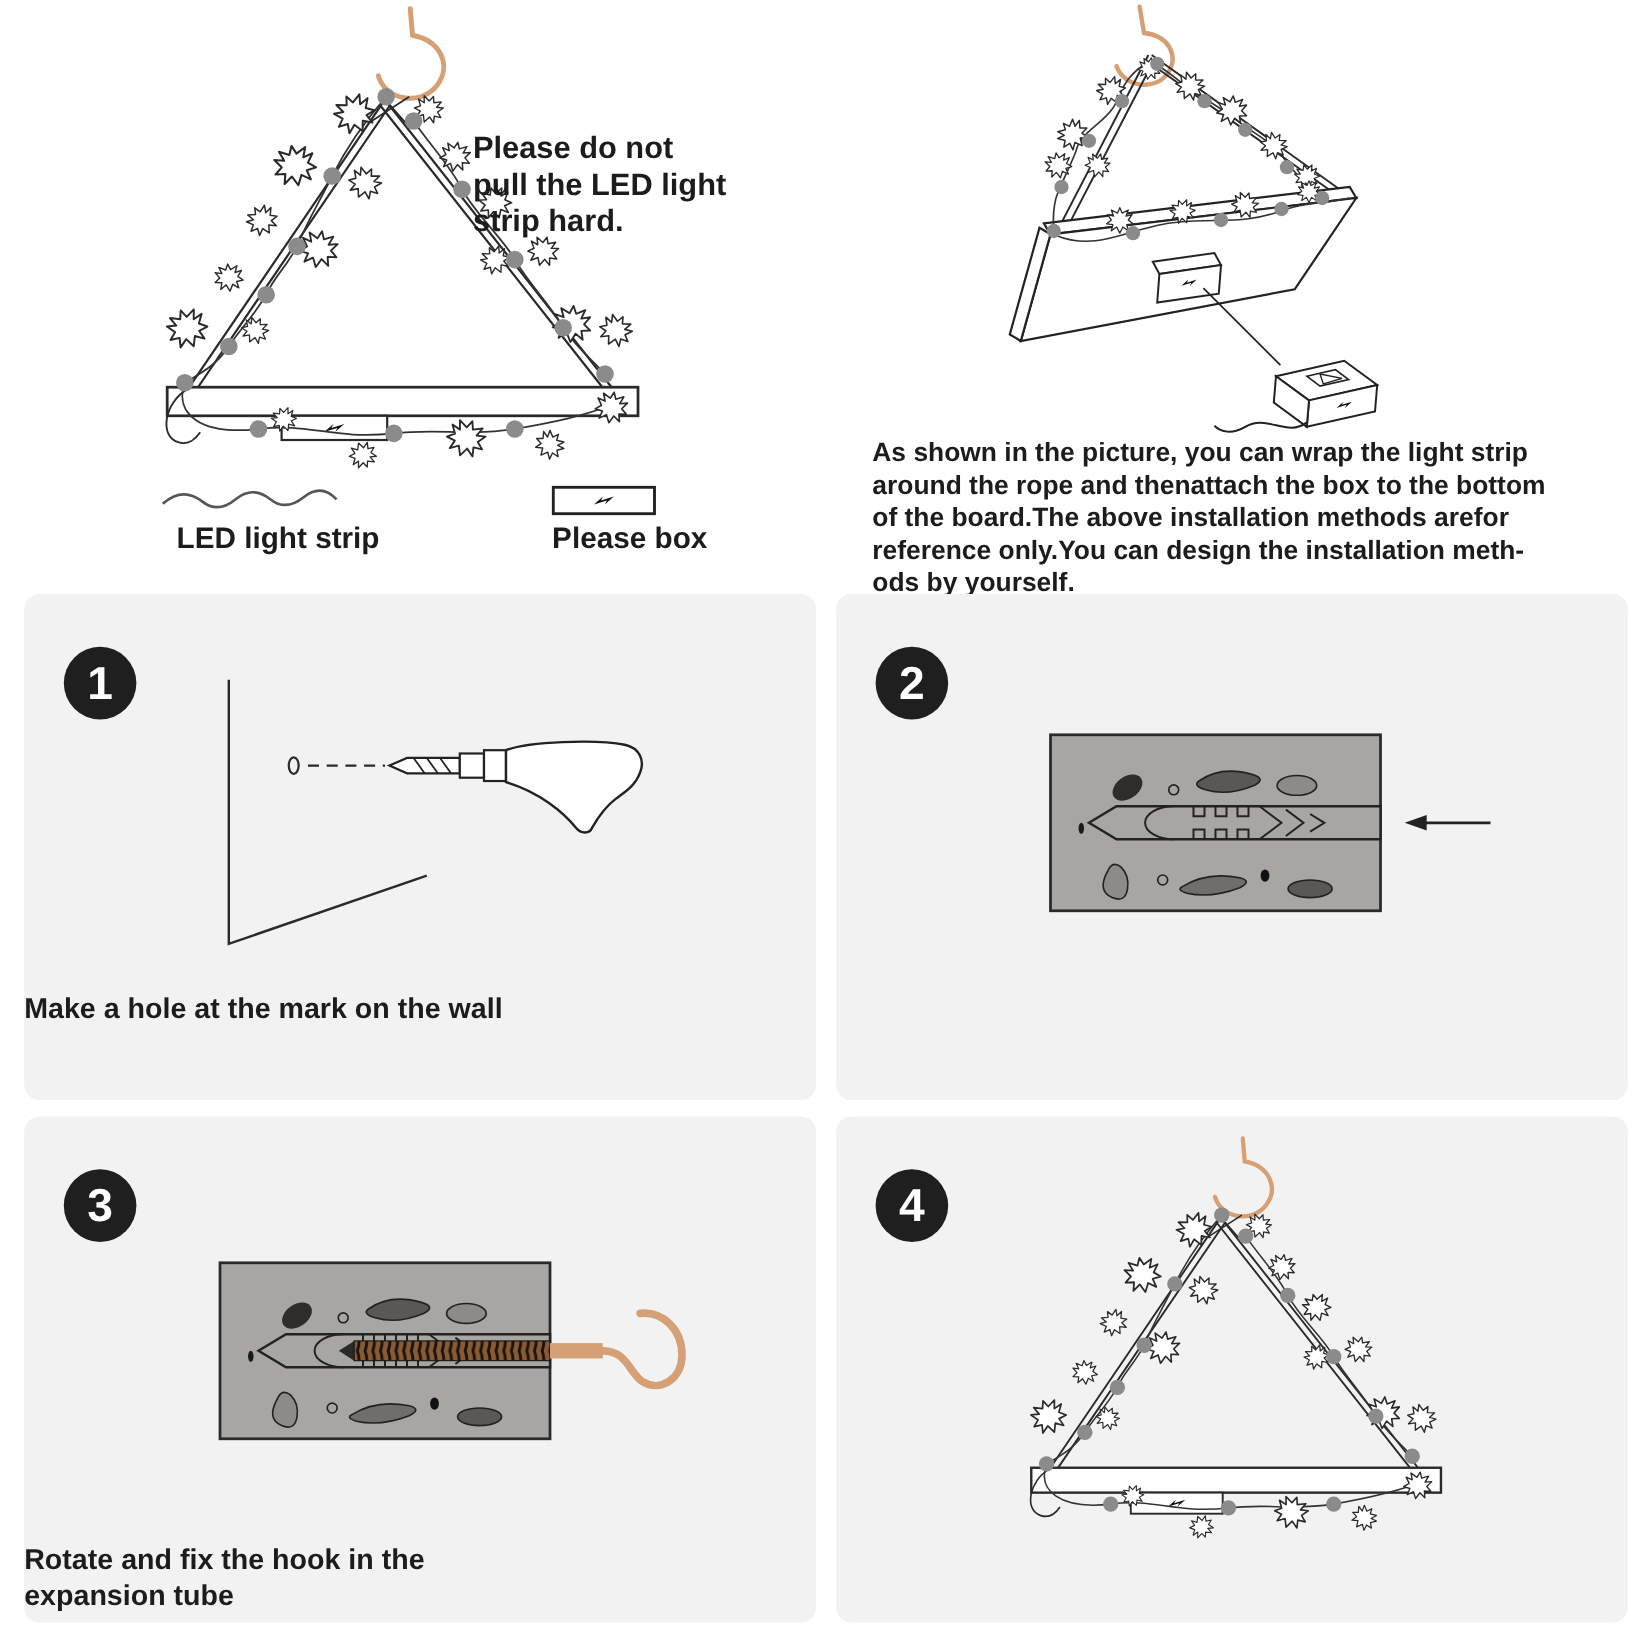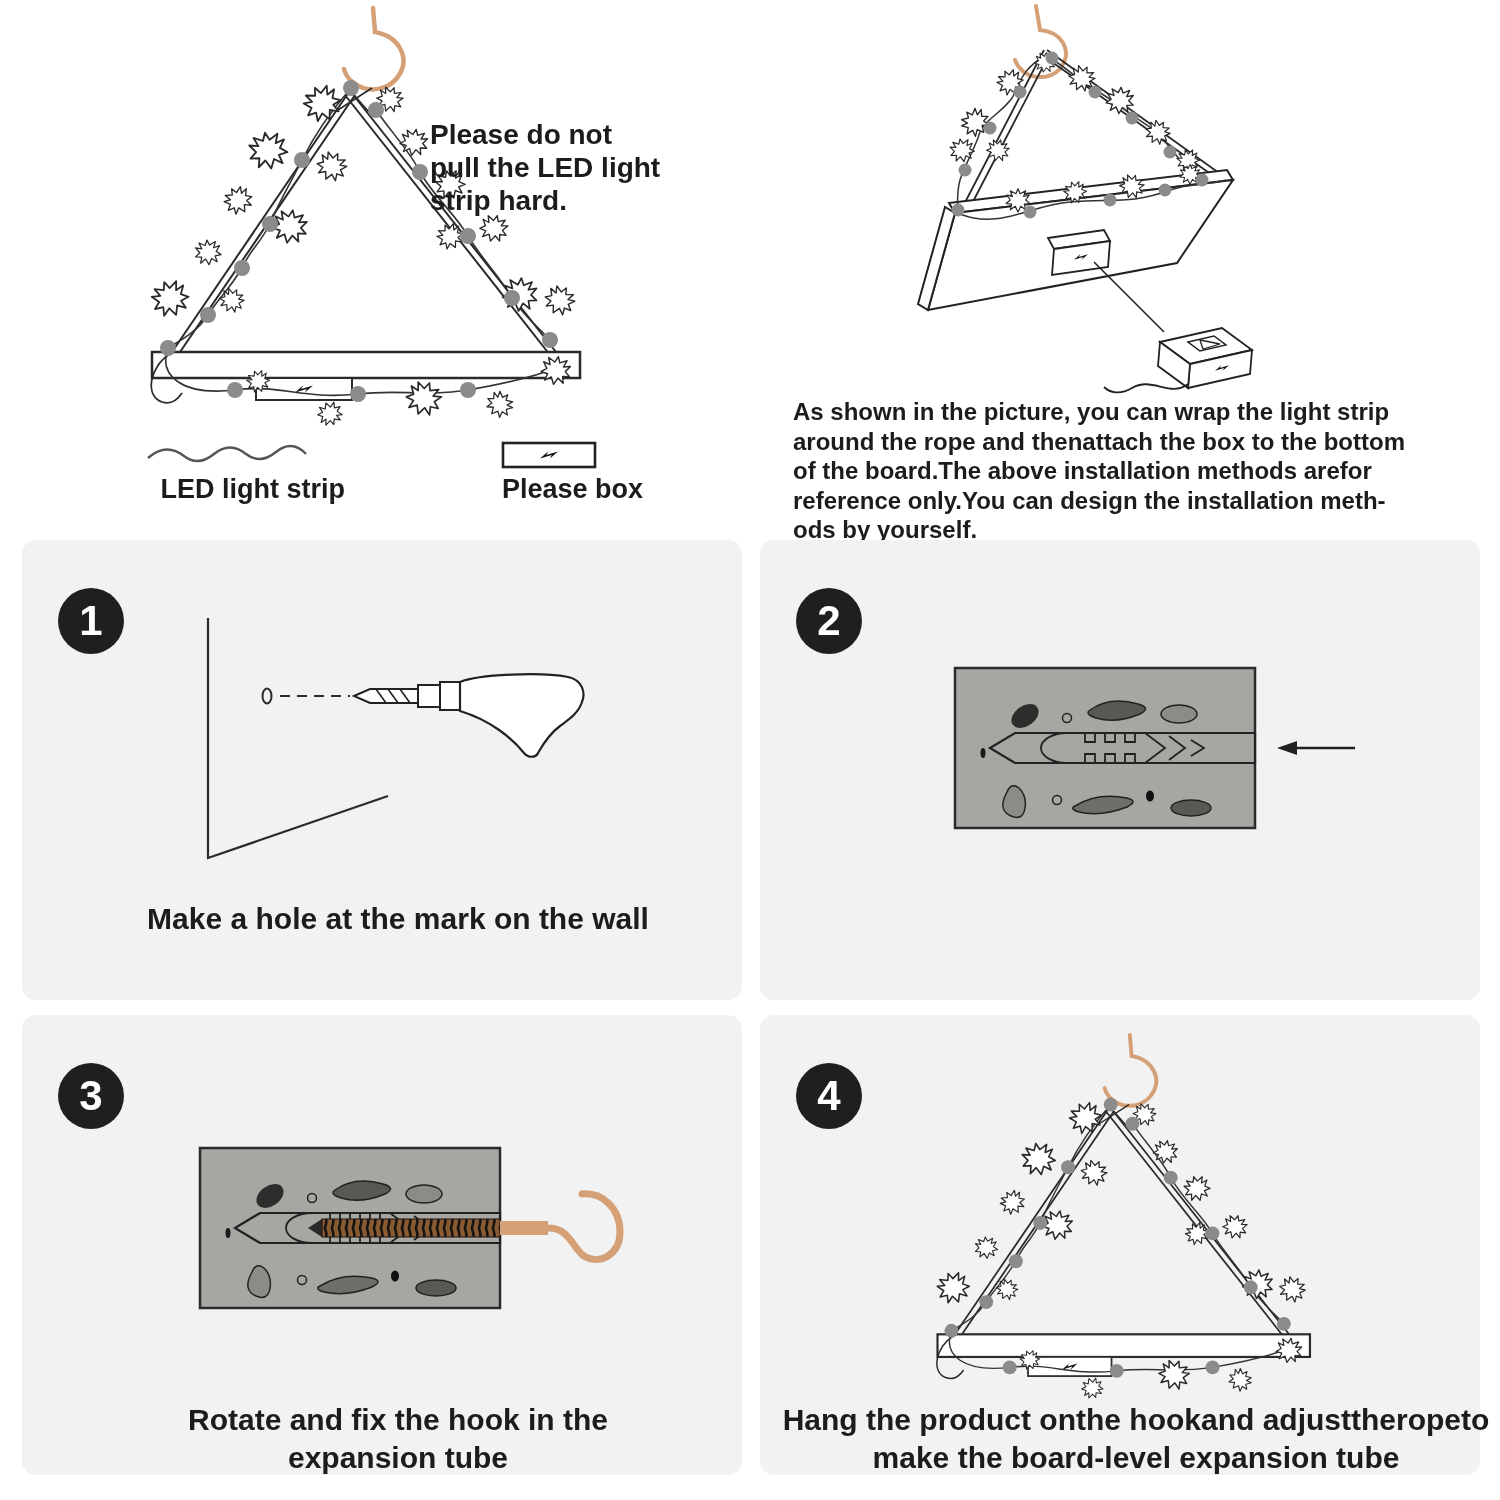--- a/index.html
+++ b/index.html
@@ -40,22 +40,22 @@
   .panel-2{left:760px;top:540px;}
   .panel-3{left:22px;top:1015px;}
   .panel-4{left:760px;top:1015px;}
   .badge{
     position:absolute;left:36px;top:48px;width:66px;height:66px;border-radius:50%;
     background:var(--badge-bg);color:var(--badge-fg);
     display:flex;align-items:center;justify-content:center;
     font-size:42px;font-weight:700;
   }
   .caption{
-    position:absolute;left:16px;width:100%;text-align:center;
-    font-size:30px;font-weight:700;line-height:1.25;white-space:pre-line;
+    position:absolute;left:0;width:100%;text-align:left;
+    font-size:26px;font-weight:700;line-height:1.25;white-space:pre-line;
   }
   .caption-row1{top:360px;}
   .caption-row2{top:386px;}
   svg{display:block;}
 </style>
 </head>
 <body>
 
 <svg width="0" height="0" style="position:absolute" aria-hidden="true">
   <defs>
@@ -255,15 +255,13 @@
   </svg>
   <div class="caption caption-row2">Rotate and fix the hook in the
 expansion tube</div>
 </section>
 
 <section class="abs panel panel-4">
   <div class="badge">4</div>
   <svg class="abs" style="left:45px;top:13px" width="540" height="409" viewBox="0 0 620 470">
     <use href="#figtri"></use>
   </svg>
-  <div class="caption caption-row2">Hang the product onthe hookand adjusttheropeto
-make the board-level expansion tube</div>
 </section>
 
 </body></html>

